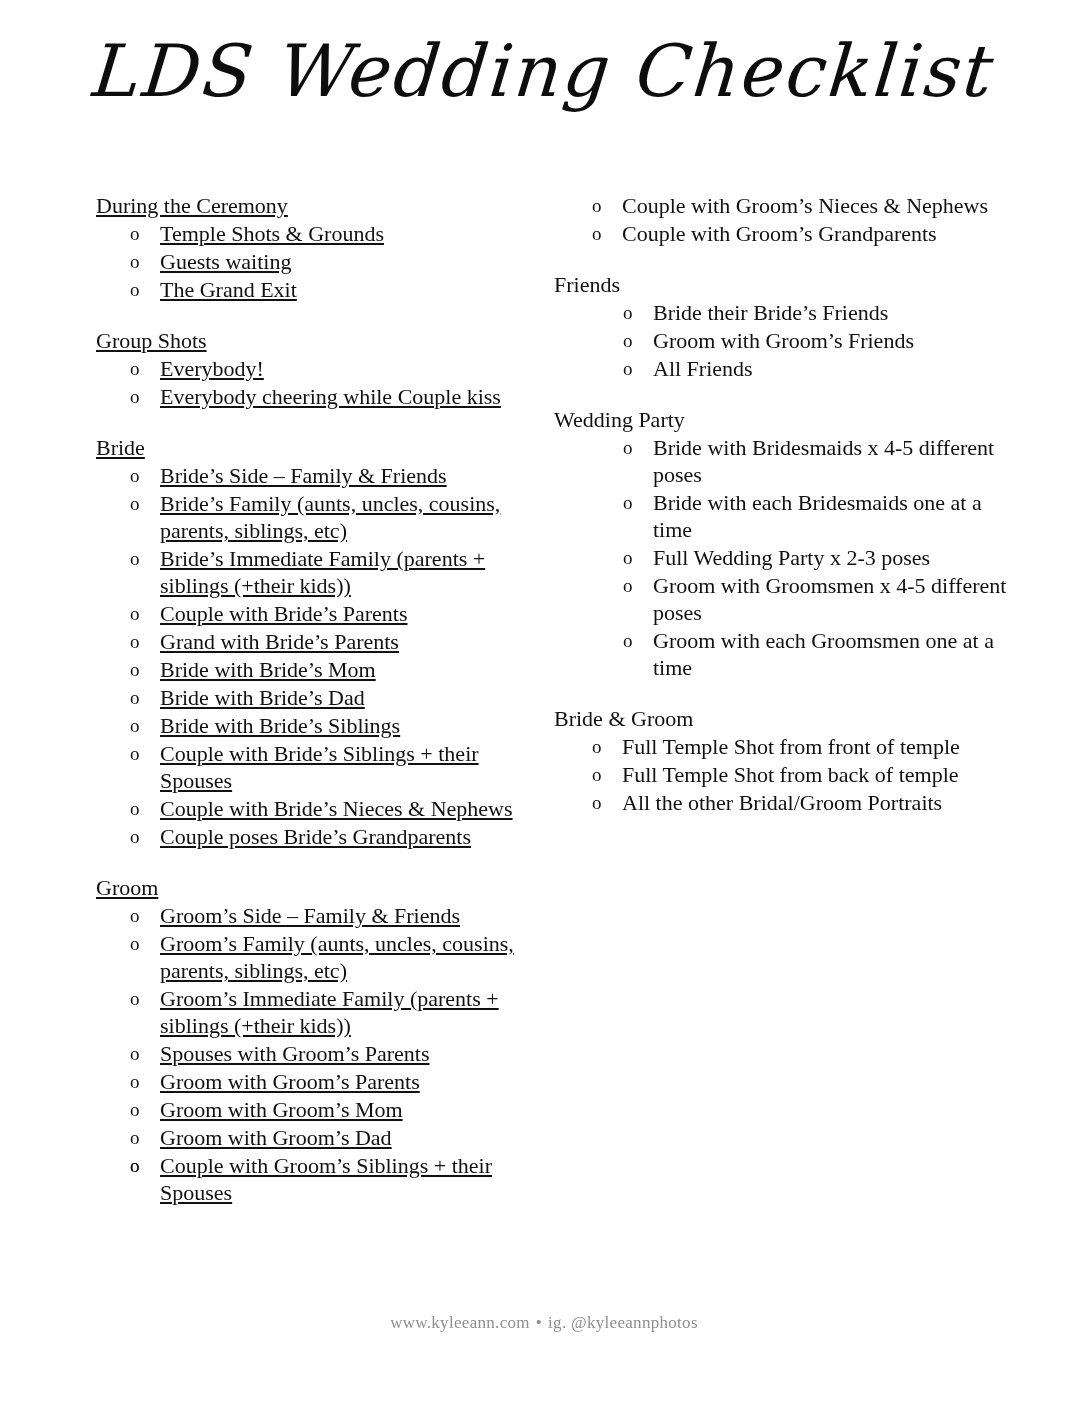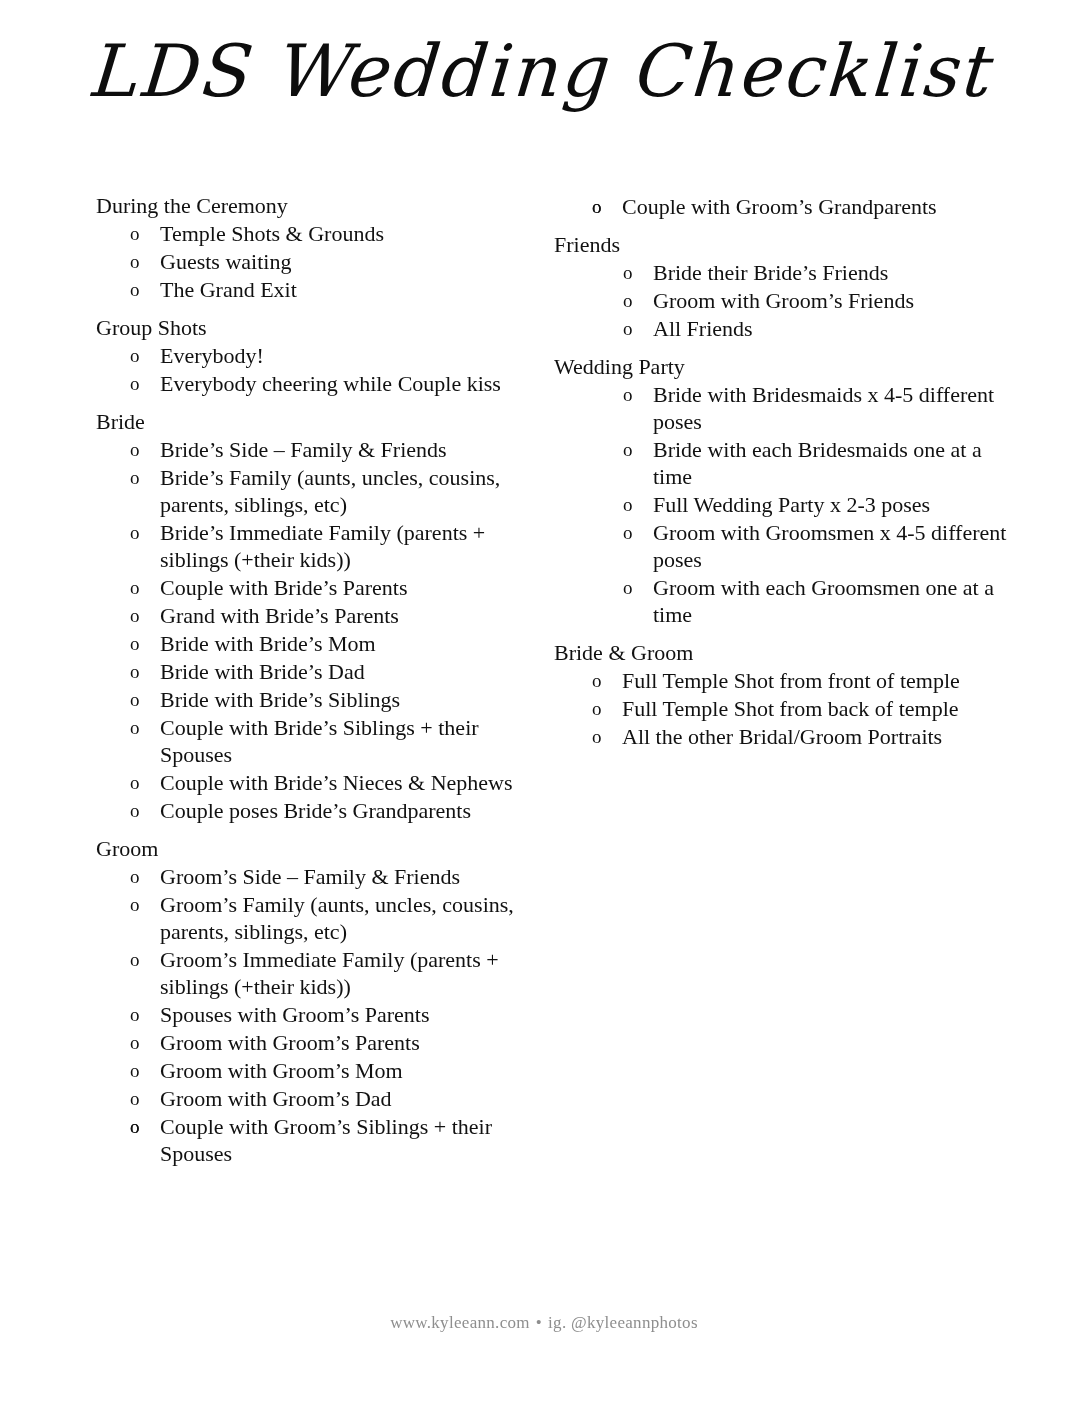--- a/index.html
+++ b/index.html
@@ -45,25 +45,25 @@
     position: absolute;
     top: 192px;
     left: 0;
     width: 1088px;
     height: 1100px;
   }
   .col {
     position: absolute;
     top: 0;
   }
-  .col-left  { left: 96px;  width: 440px; }
+  .col-left  { left: 96px;  width: 440px; text-decoration: underline; }
   .col-right { left: 554px; width: 470px; }
 
   .section { margin-bottom: 0; }
-  .section + .section { margin-top: 11px; }
+  .section + .section { margin-top: 24px; }
 
   .sec-head {
     font-size: 22px;
     line-height: 27px;
     color: #111111;
     margin: 0 0 1px 0;
     white-space: nowrap;
   }
 
   ul.items {
@@ -168,21 +168,21 @@
             <li><span class="bullet">o</span><span>Groom with Groom’s Dad</span></li>
             <li><span class="bullet">o</span></li>
             <li><span class="bullet">o</span><span>Couple with Groom’s Siblings + their Spouses</span></li>
           </ul>
         </div>
       </div>
 
     <div class="col col-right" id="col-right">
         <div class="section">
           <ul class="items indent-cont">
-            <li><span class="bullet">o</span></li>
+            <li><span class="bullet">o</span><span>Couple with Groom’s Nieces &amp; Nephews</span></li>
             <li><span class="bullet">o</span><span>Couple with Groom’s Grandparents</span></li>
           </ul>
         </div>
         <div class="section">
           <div class="sec-head">Friends</div>
           <ul class="items indent-b">
             <li><span class="bullet">o</span><span>Bride their Bride’s Friends</span></li>
             <li><span class="bullet">o</span><span>Groom with Groom’s Friends</span></li>
             <li><span class="bullet">o</span><span>All Friends</span></li>
           </ul>

